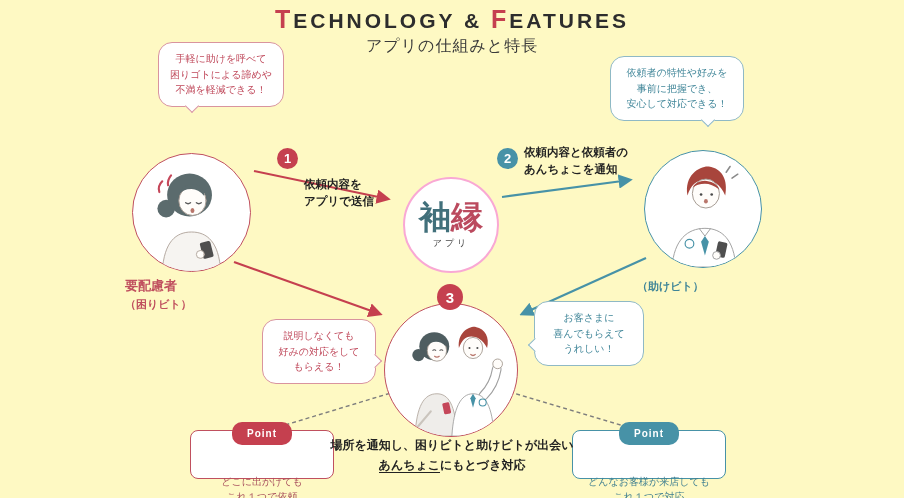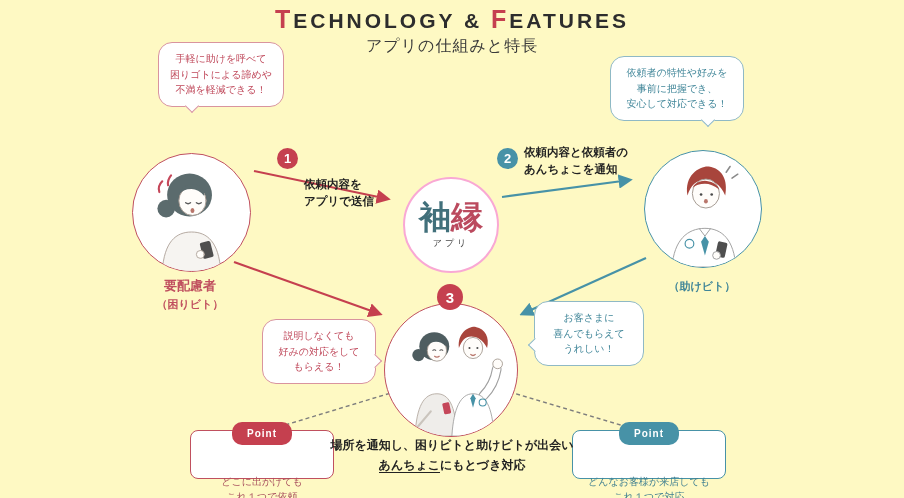--- a/index.html
+++ b/index.html
@@ -34,21 +34,21 @@
   .b-bl{left:262px;top:319px;width:102px;font-family:Liberation Serif, serif;}
   .b-br{left:534px;top:301px;width:98px;}
 
   
   .actor{position:absolute;border-radius:50%;background:#fff;overflow:hidden;z-index:2;}
   .actor svg{width:100%;height:100%;display:block;}
   .a-left{left:132px;top:153px;width:117px;height:117px;border:1.5px solid #c0505f;}
   .a-right{left:644px;top:150px;width:116px;height:116px;border:1.5px solid #4792a7;}
   .a-meet{left:384px;top:303px;width:132px;height:132px;border:1.5px solid #c0505f;}
 
-  .actor-label{position:absolute;text-align:center;font-weight:bold;z-index:2;}
+  .actor-label{position:absolute;text-align:left;font-weight:bold;z-index:2;}
   .al-left{left:125px;top:277px;width:130px;color:#c0505f;}
   .al-right{left:637px;top:277px;width:130px;color:#3f8598;}
   .actor-label .nm{font-size:13px;}
   .actor-label .als{font-size:11px;margin-top:2px;}
 
   
   .step-badge{position:absolute;border-radius:50%;color:#fff;font-weight:bold;
               display:flex;align-items:center;justify-content:center;z-index:3;}
   .s1{left:277px;top:148px;width:21px;height:21px;background:#c5404f;font-size:13px;}
   .s2{left:497px;top:148px;width:21px;height:21px;background:#4792a7;font-size:13px;}

